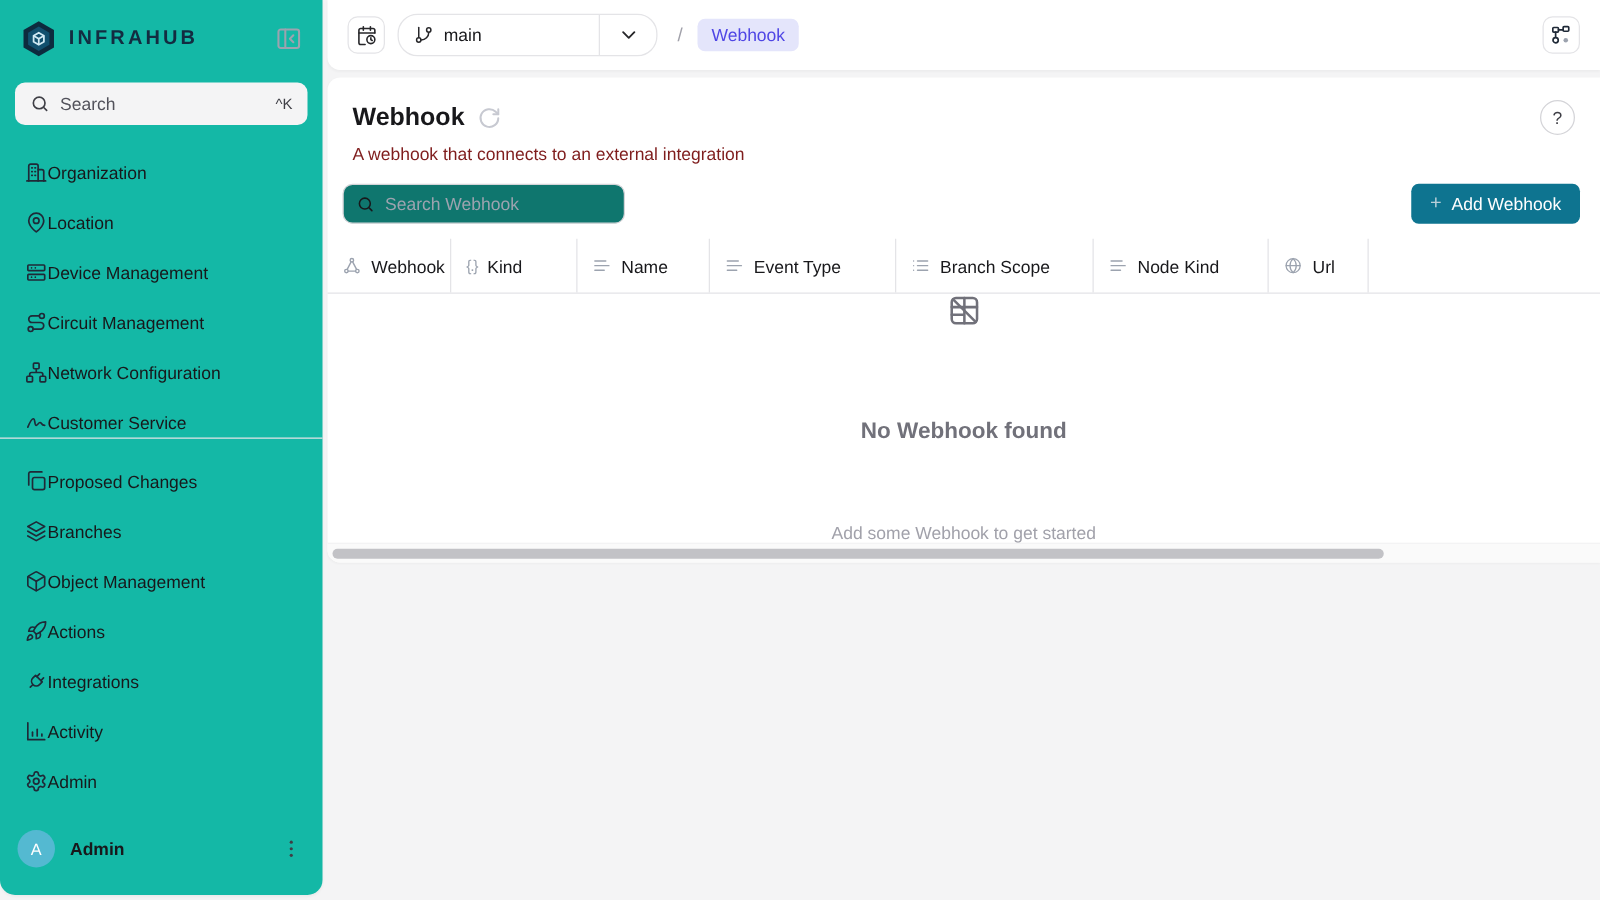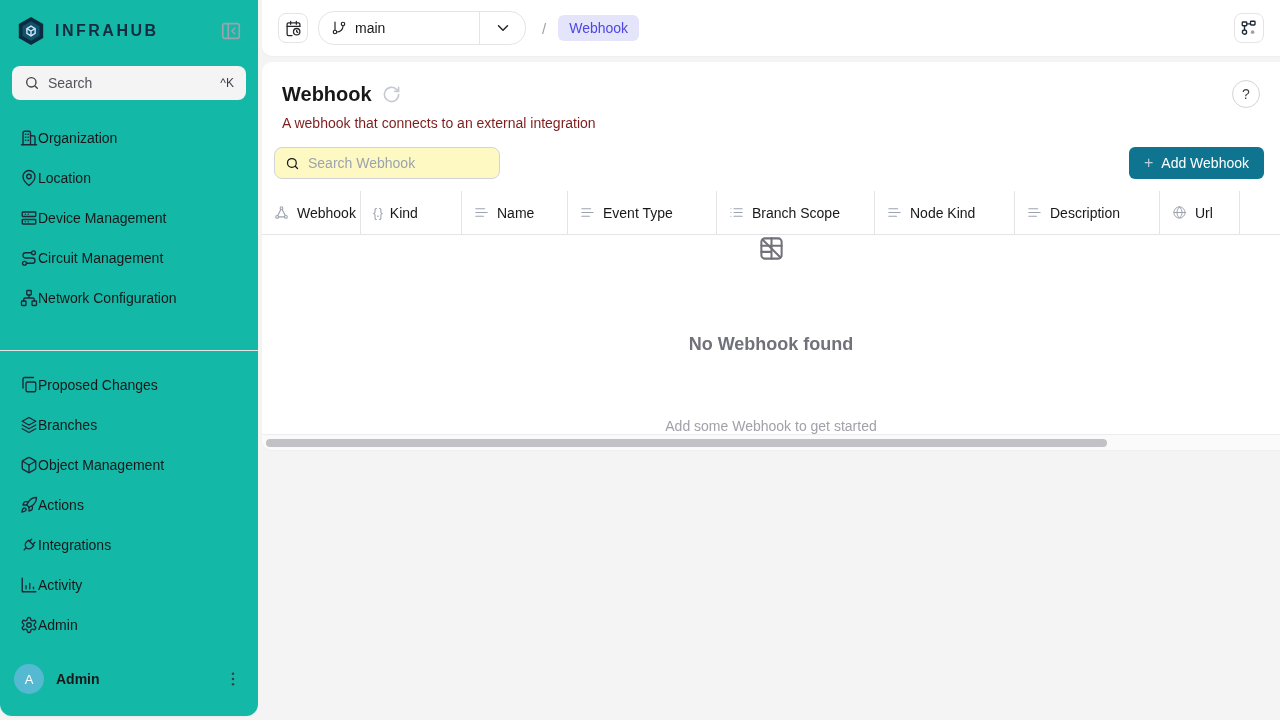--- a/index.html
+++ b/index.html
@@ -57,21 +57,21 @@
           display:flex; flex-direction:column; box-shadow:0 1px 2px rgba(0,0,0,.03); }
   .card-head { padding:18px 20px 0 20px; }
   .title-row { display:flex; align-items:center; gap:10px; }
   .page-title { font-size:20px; font-weight:700; color:#18181b; }
   .refresh { color:#c7c9d1; cursor:pointer; }
   .help-btn { margin-left:auto; width:28px; height:28px; border-radius:50%; border:1px solid #d4d4d8;
               background:#fff; color:#3f3f46; font-size:14px; cursor:pointer;
               display:flex; align-items:center; justify-content:center; font-family:inherit; }
   .subtitle { font-size:14px; color:#7f1d1d; margin-top:7px; }
   .toolbar { display:flex; align-items:center; padding:16px 16px 12px 12px; }
-  .obj-search { width:226px; height:32px; border:1px solid #d4d4d8; border-radius:8px; background:#fef9c3;
+  .obj-search { width:226px; height:32px; border:1px solid #d4d4d8; border-radius:8px; background:#0f766e;
                 display:flex; align-items:center; gap:8px; padding:0 10px; }
   .obj-search input { border:none; outline:none; background:transparent; flex:1; font-size:14px;
                       font-family:inherit; color:#18181b; min-width:0; }
   .obj-search input::placeholder { color:#9ca3af; }
   .add-btn { margin-left:auto; height:32px; background:#0e7490; color:#fff; border:none; border-radius:6px;
              padding:0 15px; font-size:14px; font-family:inherit; display:flex; align-items:center; gap:8px;
              cursor:pointer; }
   .add-plus { color:#b9cfd9; font-size:16px; line-height:1; }
   .thead { display:flex; border-bottom:1px solid #e4e4e7; height:44px; }
   .th { display:flex; align-items:center; gap:8px; padding:0 8px 0 12px; border-right:1px solid #e4e4e7;
@@ -282,20 +282,26 @@
             <use href="#i-route"></use>
           </svg>
         <span>Circuit Management</span>
       </div>
       <div class="nav-item">
         <svg class="nav-icon" width="18" height="18" viewBox="0 0 24 24" fill="none" stroke="currentColor" stroke-width="1.8" stroke-linecap="round" stroke-linejoin="round">
             <use href="#i-network"></use>
           </svg>
         <span>Network Configuration</span>
       </div>
+      <div class="nav-item">
+        <svg class="nav-icon" width="18" height="18" viewBox="0 0 24 24" fill="none" stroke="currentColor" stroke-width="1.8" stroke-linecap="round" stroke-linejoin="round">
+            <use href="#i-signature"></use>
+          </svg>
+        <span>Customer Service</span>
+      </div>
     </nav>
 
     <div class="divider"></div>
 
     <nav class="nav-group nav-group-2">
       <div class="nav-item">
         <svg class="nav-icon" width="18" height="18" viewBox="0 0 24 24" fill="none" stroke="currentColor" stroke-width="1.8" stroke-linecap="round" stroke-linejoin="round">
             <use href="#i-copy"></use>
           </svg>
         <span>Proposed Changes</span>
@@ -433,26 +439,20 @@
               <use href="#i-list"></use>
             </svg>
           <span>Branch Scope</span>
         </div>
         <div class="th c5">
           <svg class="th-icon" width="15" height="15" viewBox="0 0 24 24" fill="none" stroke="currentColor" stroke-width="1.8" stroke-linecap="round">
               <use href="#i-text"></use>
             </svg>
           <span>Node Kind</span>
         </div>
-        <div class="th c6">
-          <svg class="th-icon" width="15" height="15" viewBox="0 0 24 24" fill="none" stroke="currentColor" stroke-width="1.8" stroke-linecap="round">
-              <use href="#i-text"></use>
-            </svg>
-          <span>Description</span>
-        </div>
         <div class="th c7">
           <svg class="th-icon" width="15" height="15" viewBox="0 0 24 24" fill="none" stroke="currentColor" stroke-width="1.6" stroke-linecap="round">
               <use href="#i-globe"></use>
             </svg>
           <span>Url</span>
         </div>
         <div class="th th-filler"></div>
       </div>
 
       <div class="tbody-empty">

